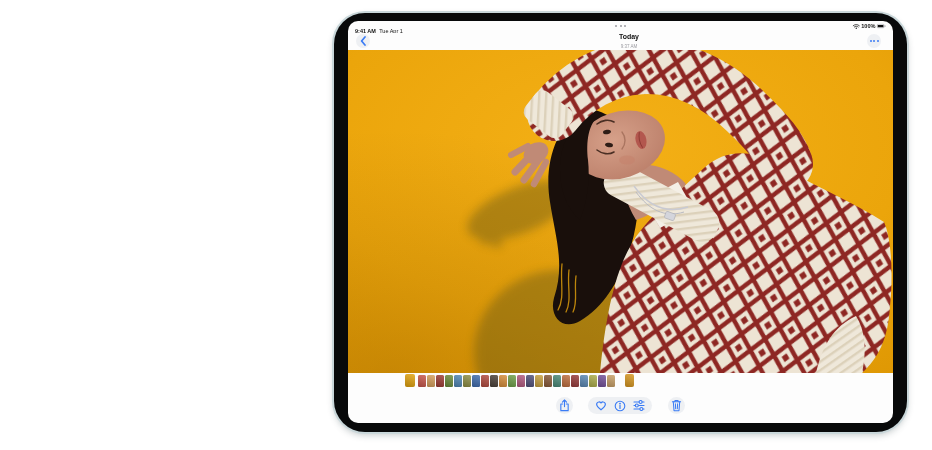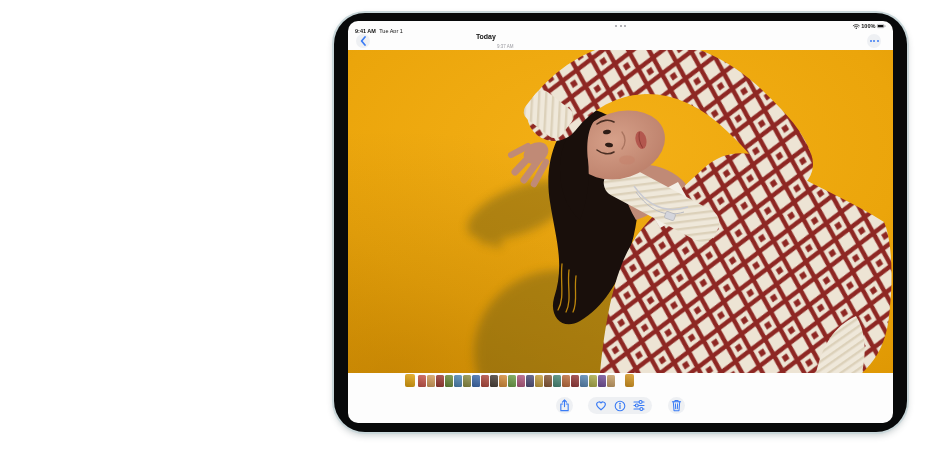--- a/index.html
+++ b/index.html
@@ -23,21 +23,21 @@
   .mt-dots{position:absolute;left:0;right:0;top:4px;display:flex;justify-content:center;gap:2.5px;}
   .mt-dots i{width:2px;height:2px;border-radius:50%;background:#9a9aa0;display:block;}
 
   
   .navbar{position:absolute;left:0;top:12px;width:100%;height:17px;background:#fdfdfd;}
   .circle-btn{position:absolute;width:14px;height:14px;border-radius:50%;background:#eef0f3;
               display:flex;align-items:center;justify-content:center;}
   .back-btn{left:8px;top:1px;}
   .more-btn{left:519px;top:1px;display:flex;gap:1.5px;}
   .more-btn i{width:2px;height:2px;border-radius:50%;background:#3b7cf5;display:block;}
-  .nav-center{position:absolute;left:0;right:0;top:0;margin-left:17px;}
+  .nav-center{position:absolute;left:0;right:0;top:0;text-align:center;margin-left:17px;}
   .nav-title{font-size:12px;font-weight:bold;color:#111;transform:scale(.58);transform-origin:50% 0;
              line-height:12px;}
   .nav-sub{font-size:9px;color:#9a9aa0;transform:scale(.5);transform-origin:50% 0;line-height:9px;margin-top:-1px;}
 
   
   .photo{position:absolute;left:0;top:29px;width:545px;height:323px;overflow:hidden;}
 
   
   .thumbs{position:absolute;left:57px;top:353px;height:13px;display:flex;align-items:center;}
   .thumb{width:8px;height:12px;border-radius:1.5px;margin-right:1px;position:relative;flex:none;}

